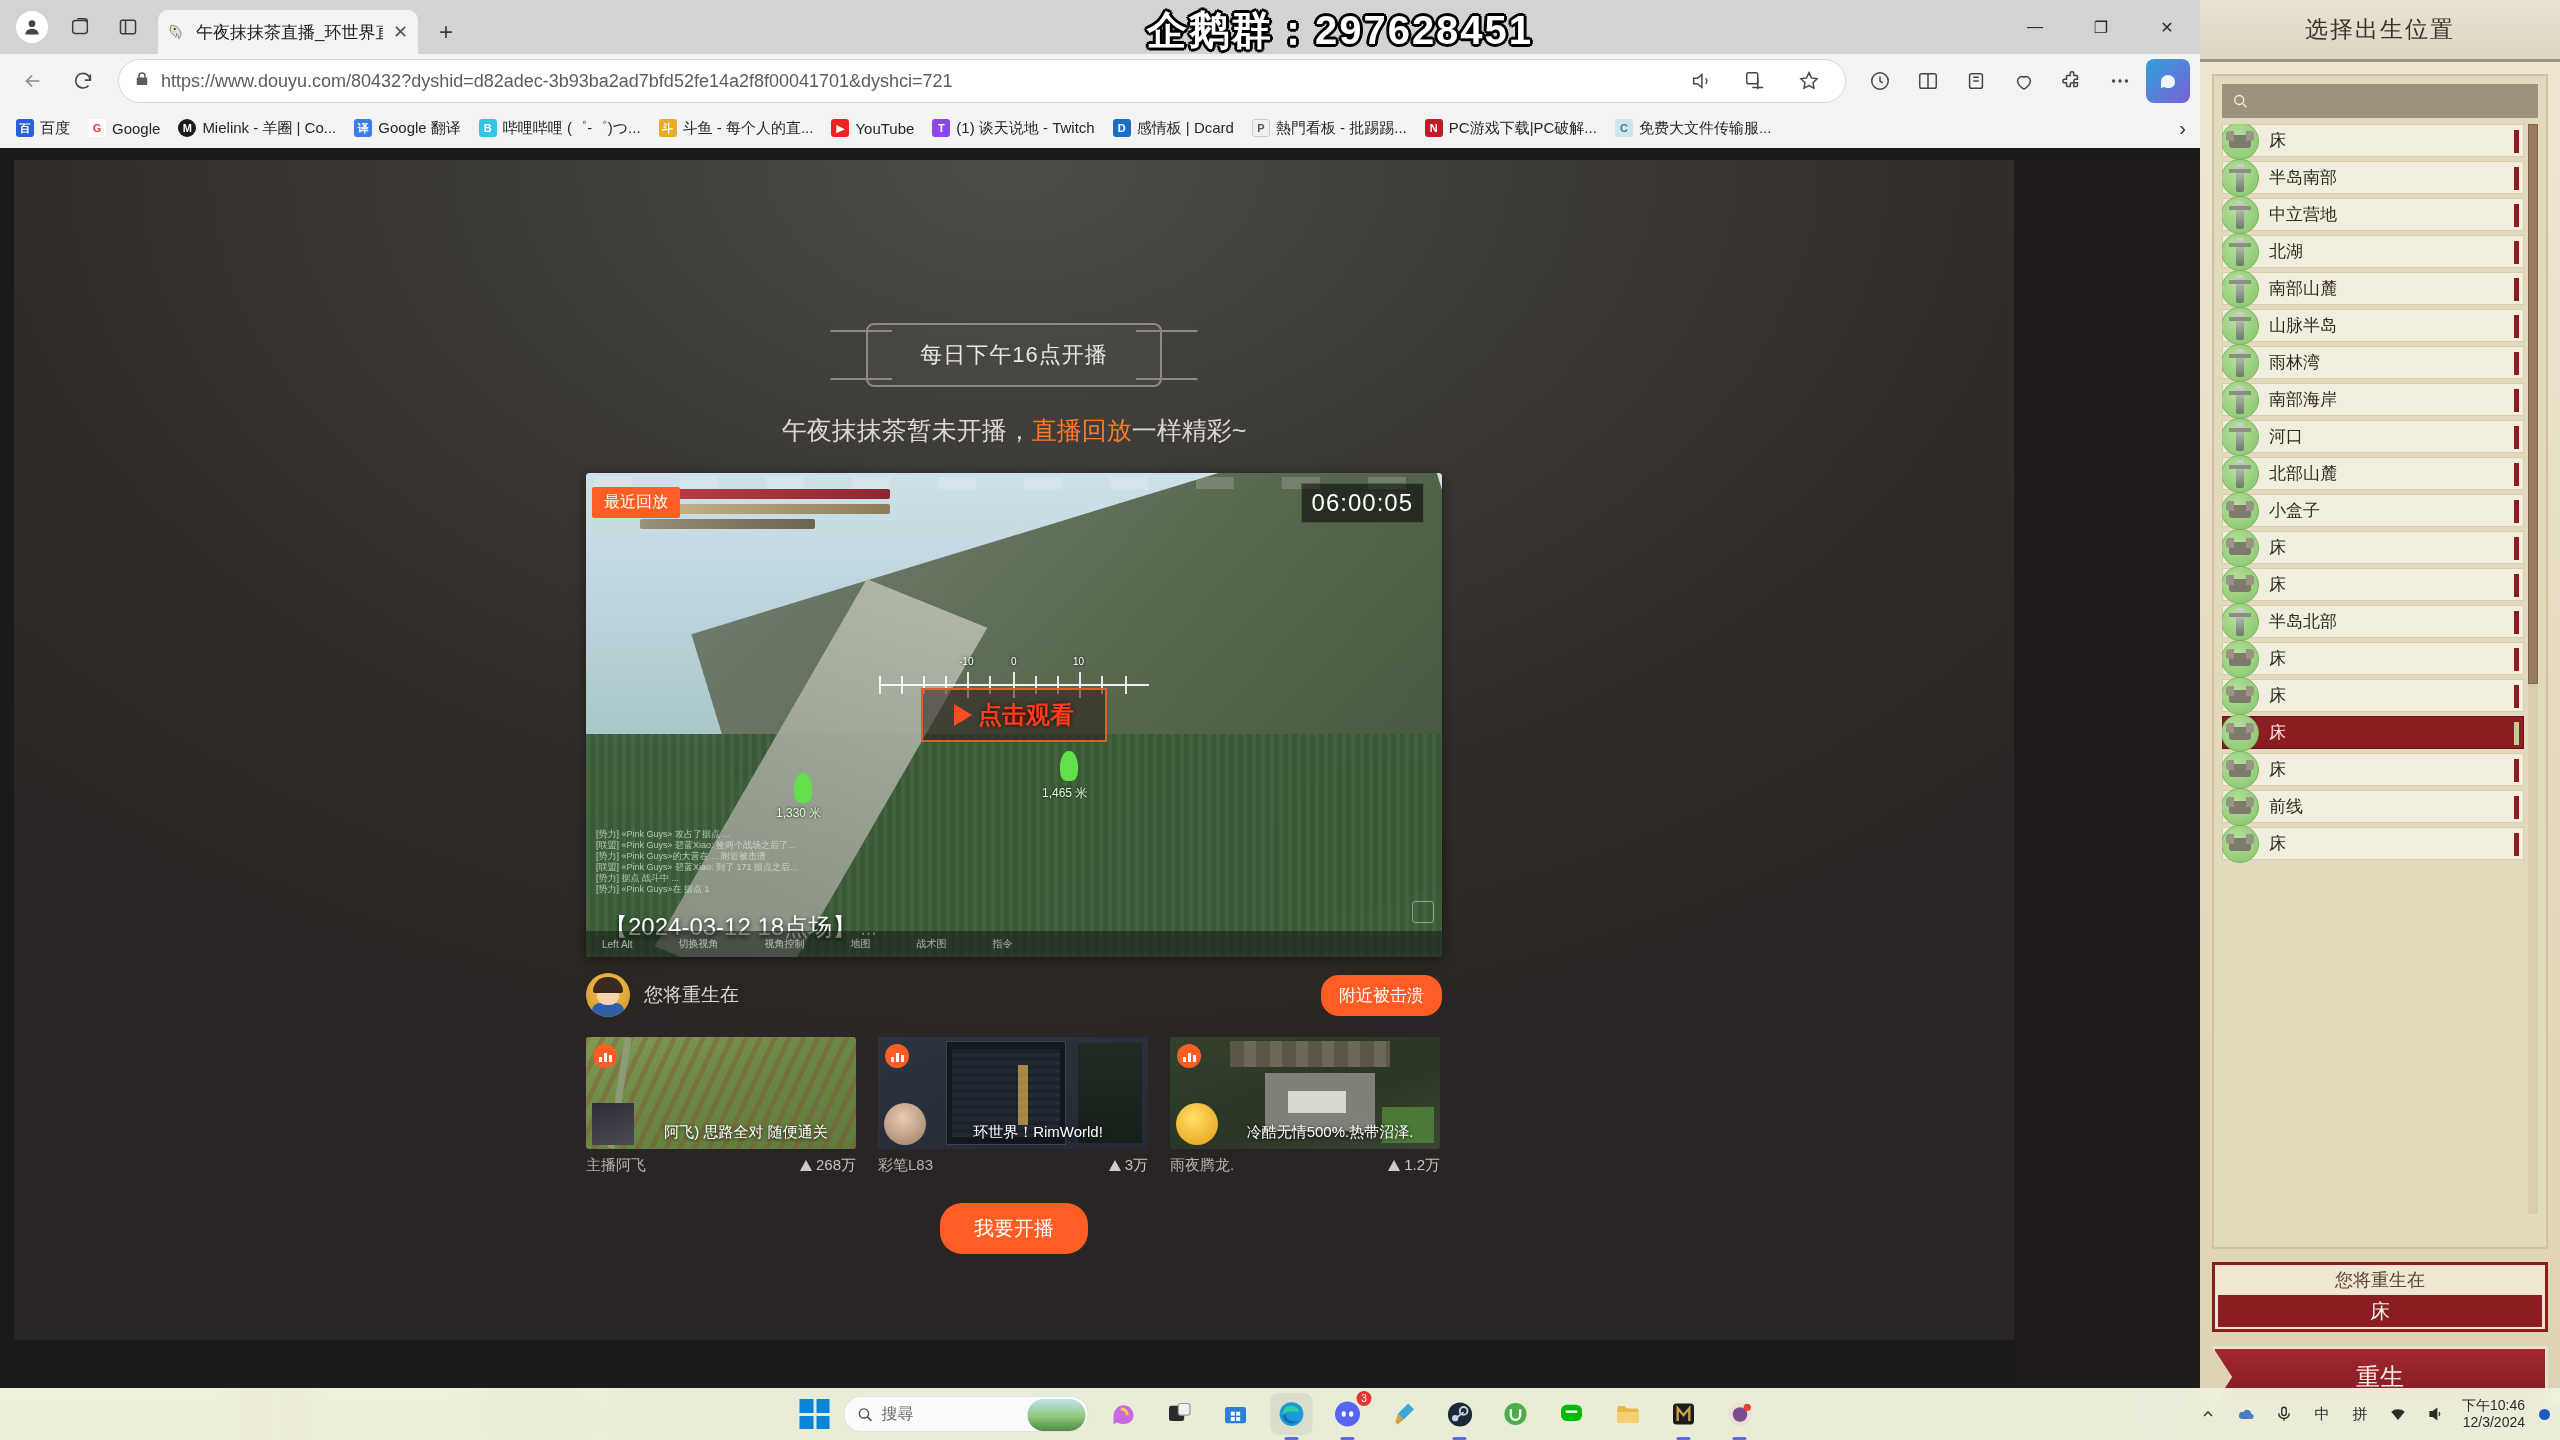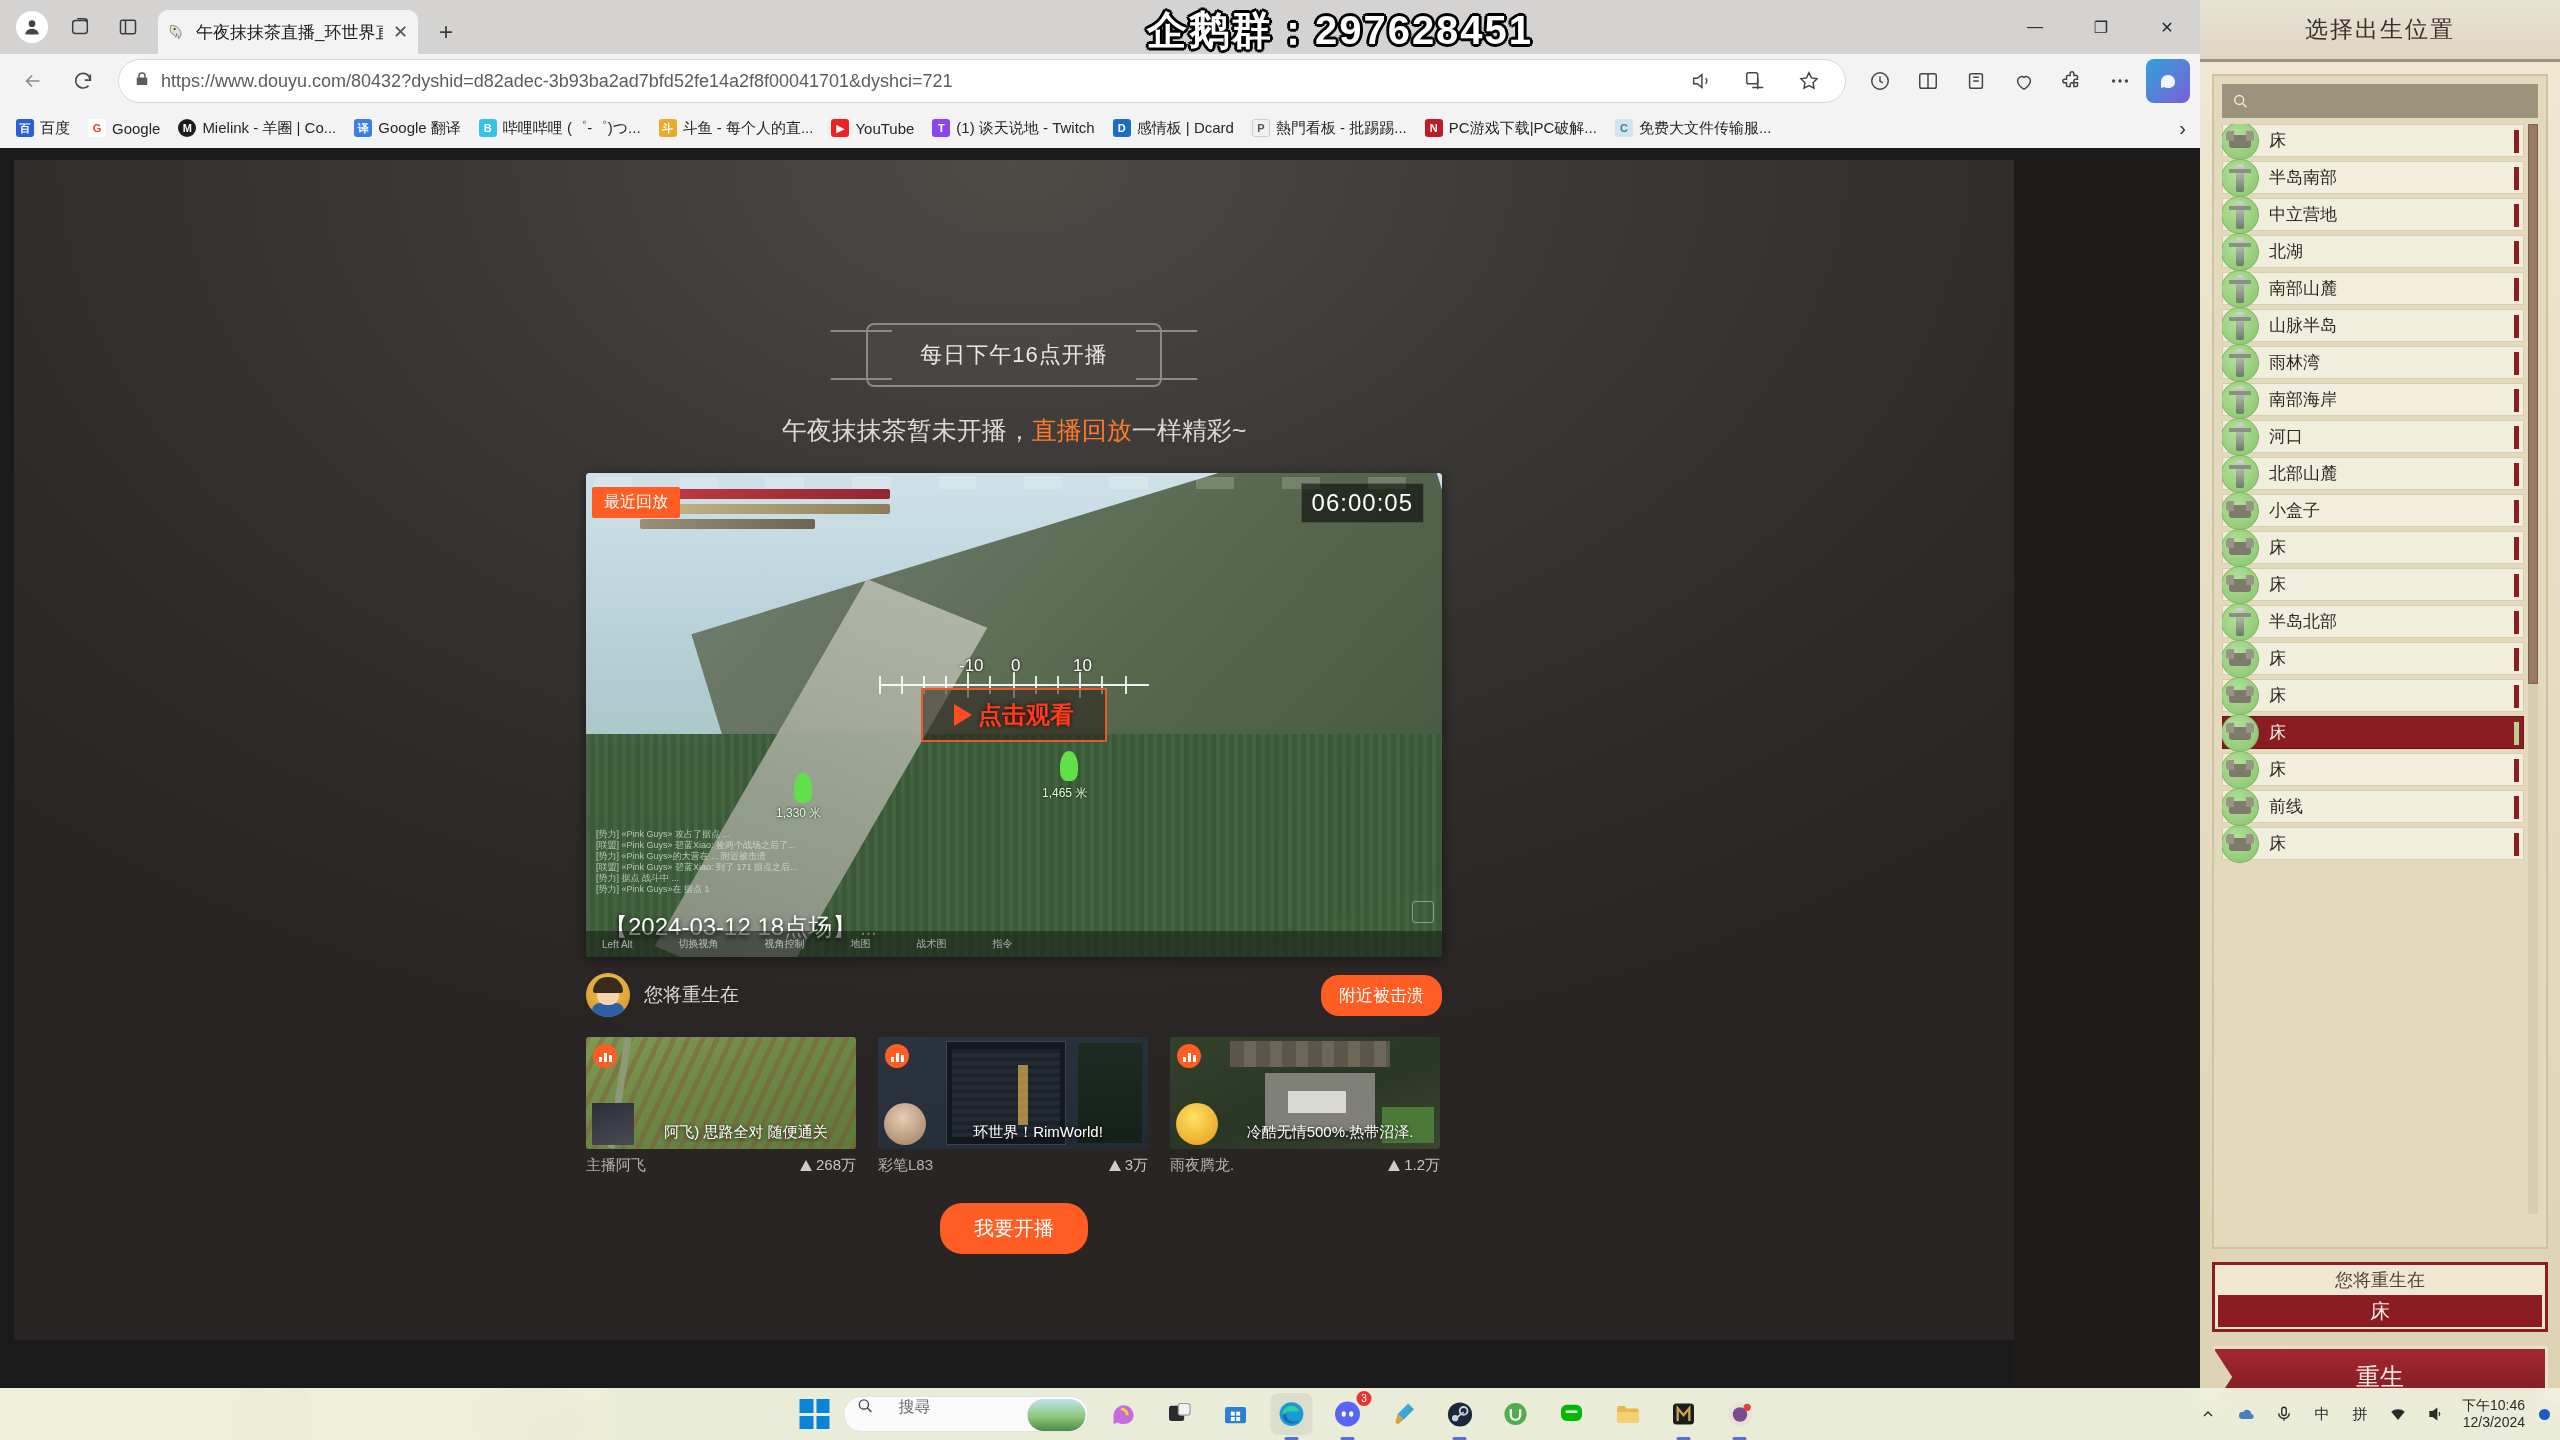--- a/index.html
+++ b/index.html
@@ -164,21 +164,21 @@
   .vc-hud-top { position: absolute; left: 8px; top: 4px; right: 8px; height: 12px;
     background: repeating-linear-gradient(90deg, rgba(255,255,255,.35) 0 38px, transparent 38px 86px); opacity:.5; }
   .vc-healthbars { position: absolute; left: 54px; top: 16px; width: 250px; }
   .vc-hb { height: 10px; margin-bottom: 5px; border-radius: 2px; }
   .vc-hb.a { background: linear-gradient(90deg,#c23b46,#8f2730); }
   .vc-hb.b { background: linear-gradient(90deg,#c9b98a,#8b7d58); }
   .vc-hb.c { background: linear-gradient(90deg,#9a8f78,#6c6352); width: 70%; }
   .vc-crosshair { position: absolute; left: 50%; top: 44%; transform: translate(-50%,-50%); width: 270px; height: 40px; }
   .vc-crosshair .bar { position: absolute; left: 0; top: 18px; width: 100%; height: 2px; background: rgba(255,255,255,.92); }
   .vc-crosshair .tick { position: absolute; top: 10px; width: 2px; height: 18px; background: rgba(255,255,255,.85); }
-  .vc-crosshair .lbl { position: absolute; top: -10px; font-size: 17px; color: #fff; text-shadow: 0 0 3px #000; }
+  .vc-crosshair .lbl { position: absolute; top: -10px; font-size: 10px; color: #fff; text-shadow: 0 0 3px #000; }
   .vc-aircraft { position: absolute; left: 48%; top: 49%; width: 54px; height: 12px;
      background: linear-gradient(90deg, rgba(190,40,40,.0), #c1332f 35%, #8e221f 70%, rgba(0,0,0,0)); border-radius: 6px; filter: blur(.6px); }
   .vc-marker { position: absolute; width: 18px; height: 30px; background: #62e04a; border-radius: 50% 50% 35% 35%; filter: blur(.4px); }
   .vc-dist { position: absolute; font-size: 12px; color: #ddffd8; text-shadow: 0 0 3px #000; }
 
   .replay-badge {
     position: absolute; left: 6px; top: 14px; background: #ff5d23; color: #fff;
     font-size: 16px; padding: 5px 12px; border-radius: 2px; font-weight: 400;
   }
   .timer-badge {
@@ -305,22 +305,22 @@
   
   .taskbar {
     position: absolute; left: 0; bottom: 0; width: 2560px; height: 52px;
     background: rgba(240,242,222,.96); display: flex; align-items: center; z-index: 60;
     backdrop-filter: blur(10px);
   }
   .tb-center { position: absolute; left: 50%; transform: translateX(-50%); display: flex; align-items: center; gap: 14px; }
   .win-logo { width: 30px; height: 30px; display: grid; grid-template-columns: 1fr 1fr; grid-template-rows: 1fr 1fr; gap: 3px; }
   .win-logo i { background: #0a84d8; display: block; }
   .tb-search {
-    width: 245px; height: 36px; background: #fbfbfb; border-radius: 18px; display: flex; align-items: flex-start;
-    padding: 0 12px; gap: 25px; border: 1px solid #e3e3e3; position: relative; overflow: hidden;
+    width: 245px; height: 36px; background: #fbfbfb; border-radius: 18px; display: flex; align-items: center;
+    padding: 0 12px; gap: 8px; border: 1px solid #e3e3e3; position: relative; overflow: hidden;
   }
   .tb-search svg { width: 17px; height: 17px; stroke: #4a4a4a; fill: none; stroke-width: 2; }
   .tb-search .ph { font-size: 16px; color: #6a6a6a; }
   .tb-search .thumbimg { position: absolute; right: 2px; top: 2px; width: 58px; height: 32px; border-radius: 16px;
     background: linear-gradient(180deg,#bfe2f0 0%,#8fc87a 55%,#4e8a45 100%); }
   .tb-app { width: 42px; height: 42px; border-radius: 8px; display: flex; align-items: center; justify-content: center; position: relative; }
   .tb-app .dot { position: absolute; bottom: -5px; left: 50%; transform: translateX(-50%); width: 14px; height: 3px; border-radius: 2px; background: #5a6fd8; }
   .tb-badge { position: absolute; top: -2px; right: -3px; min-width: 15px; height: 15px; border-radius: 8px; background: #e53535;
      color: #fff; font-size: 10px; display: flex; align-items: center; justify-content: center; padding: 0 3px; }
   .tray { position: absolute; right: 10px; display: flex; align-items: center; gap: 14px; font-size: 15px; color: #2b2b2b; }

